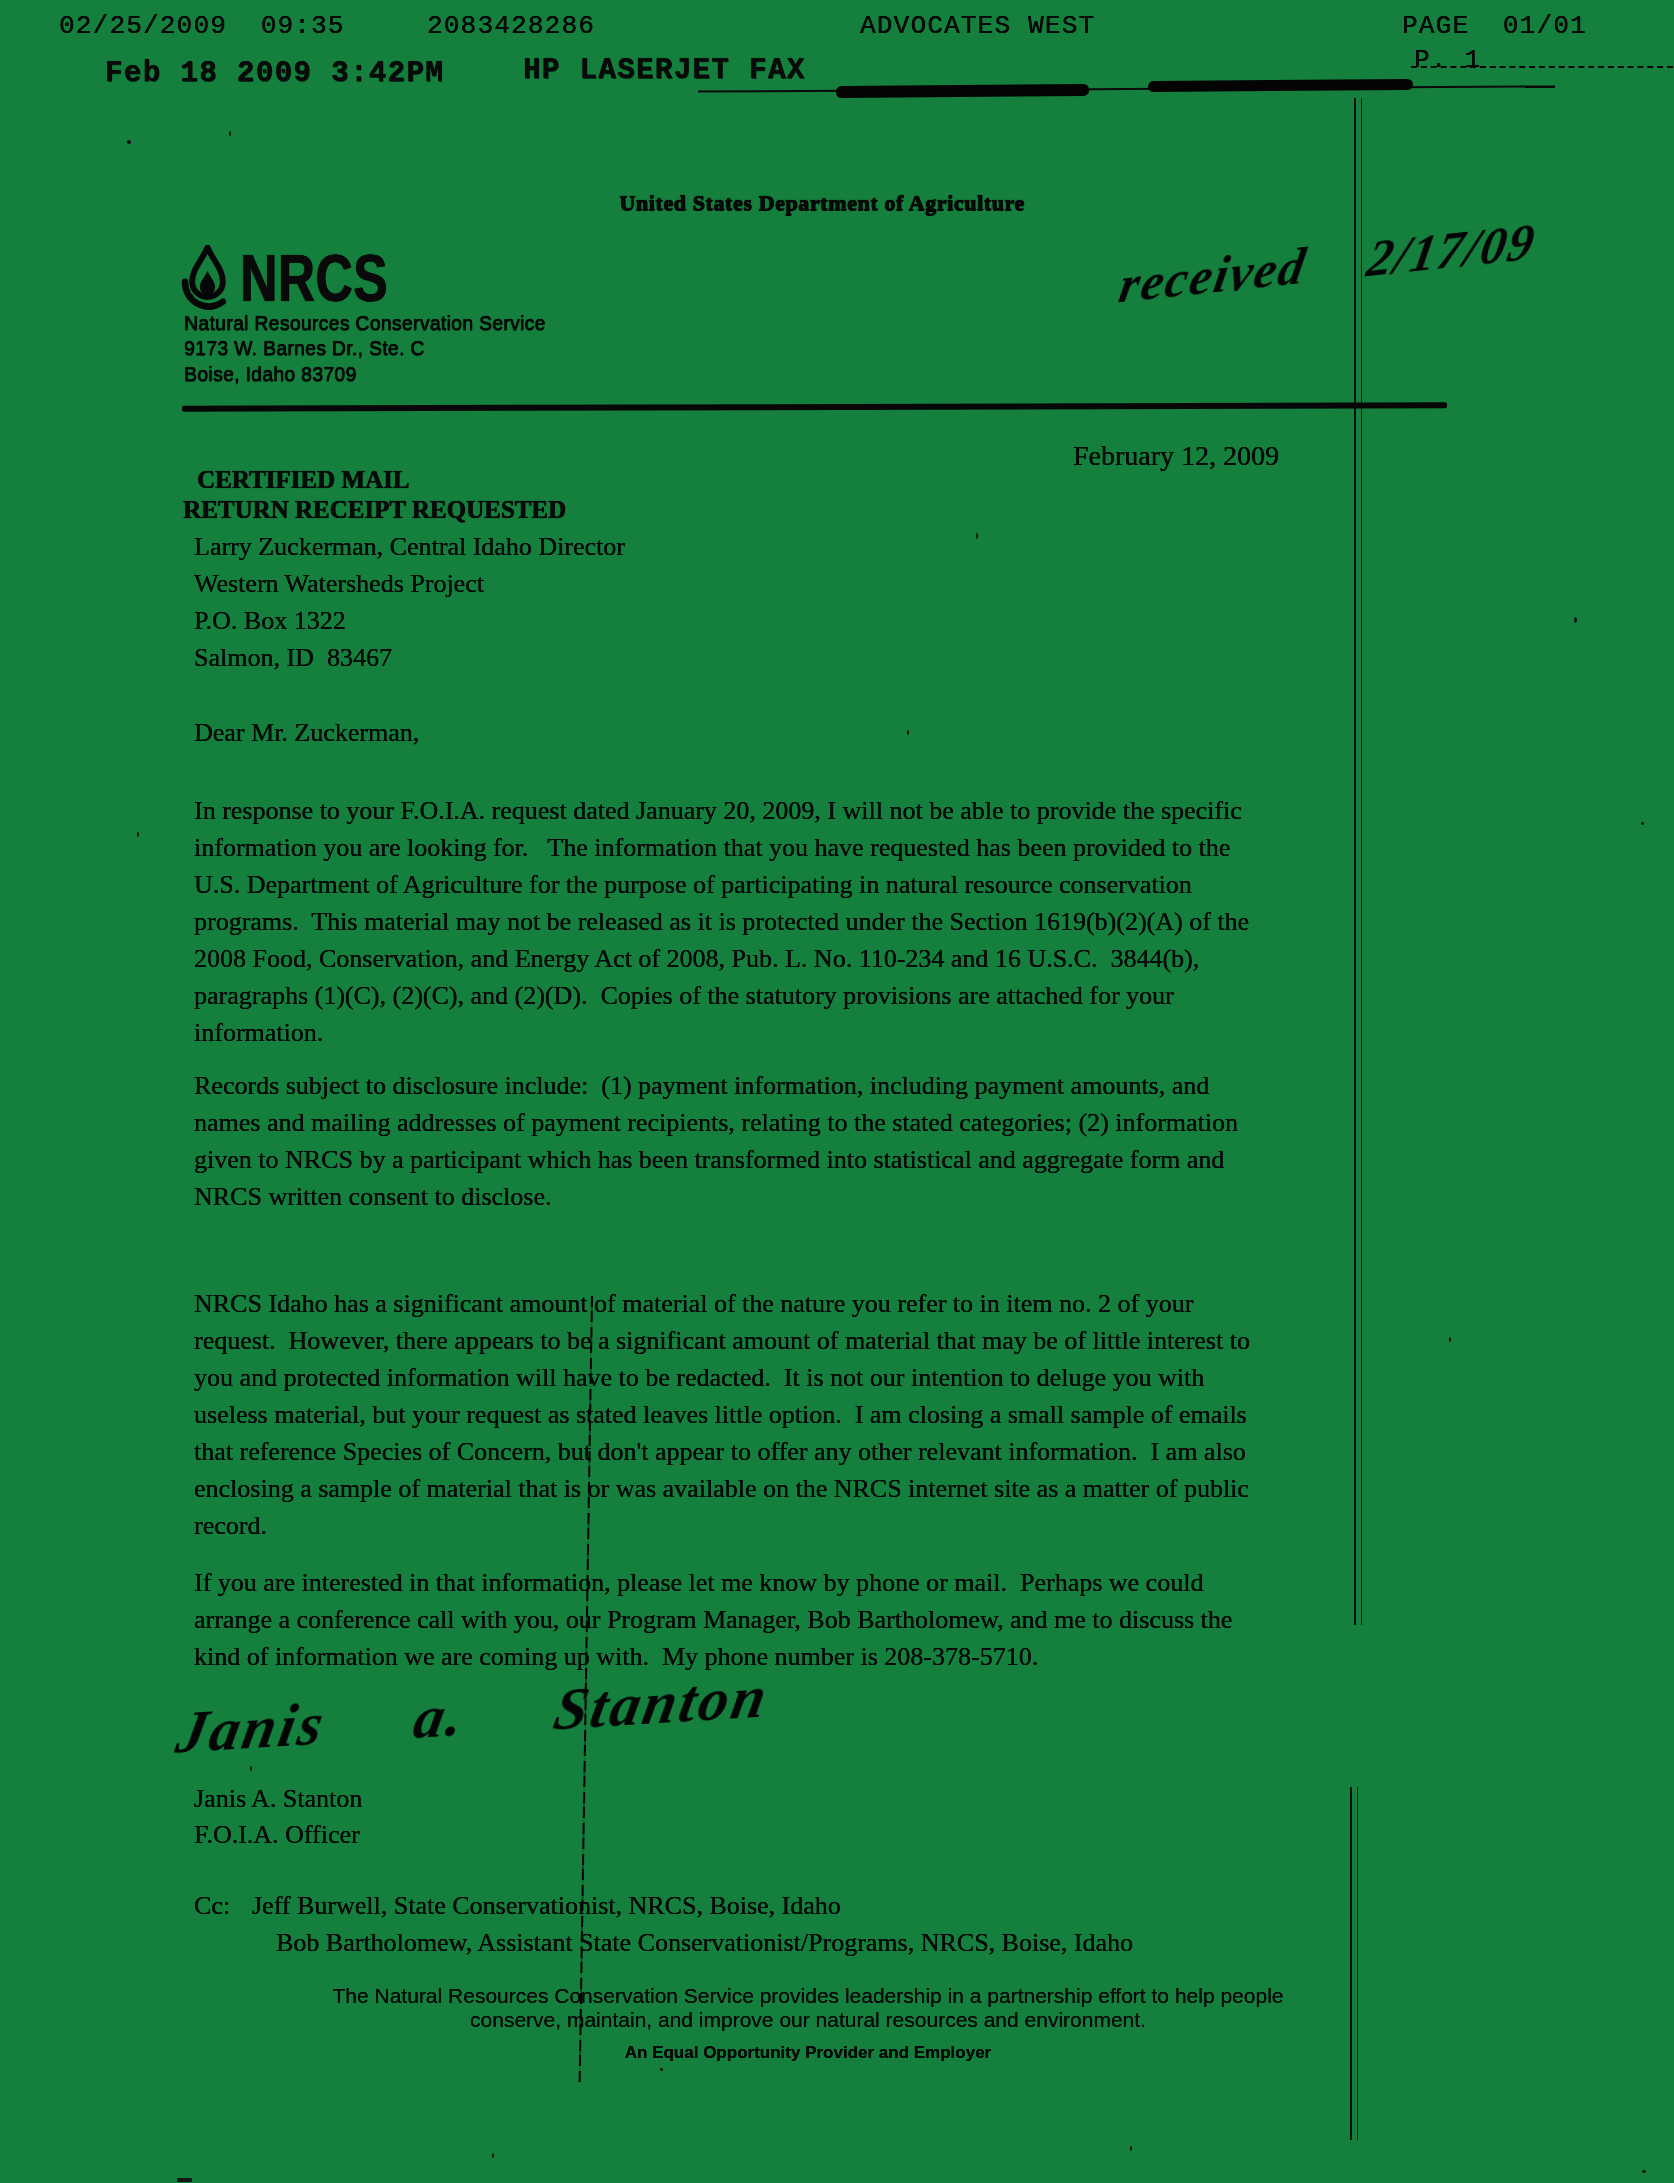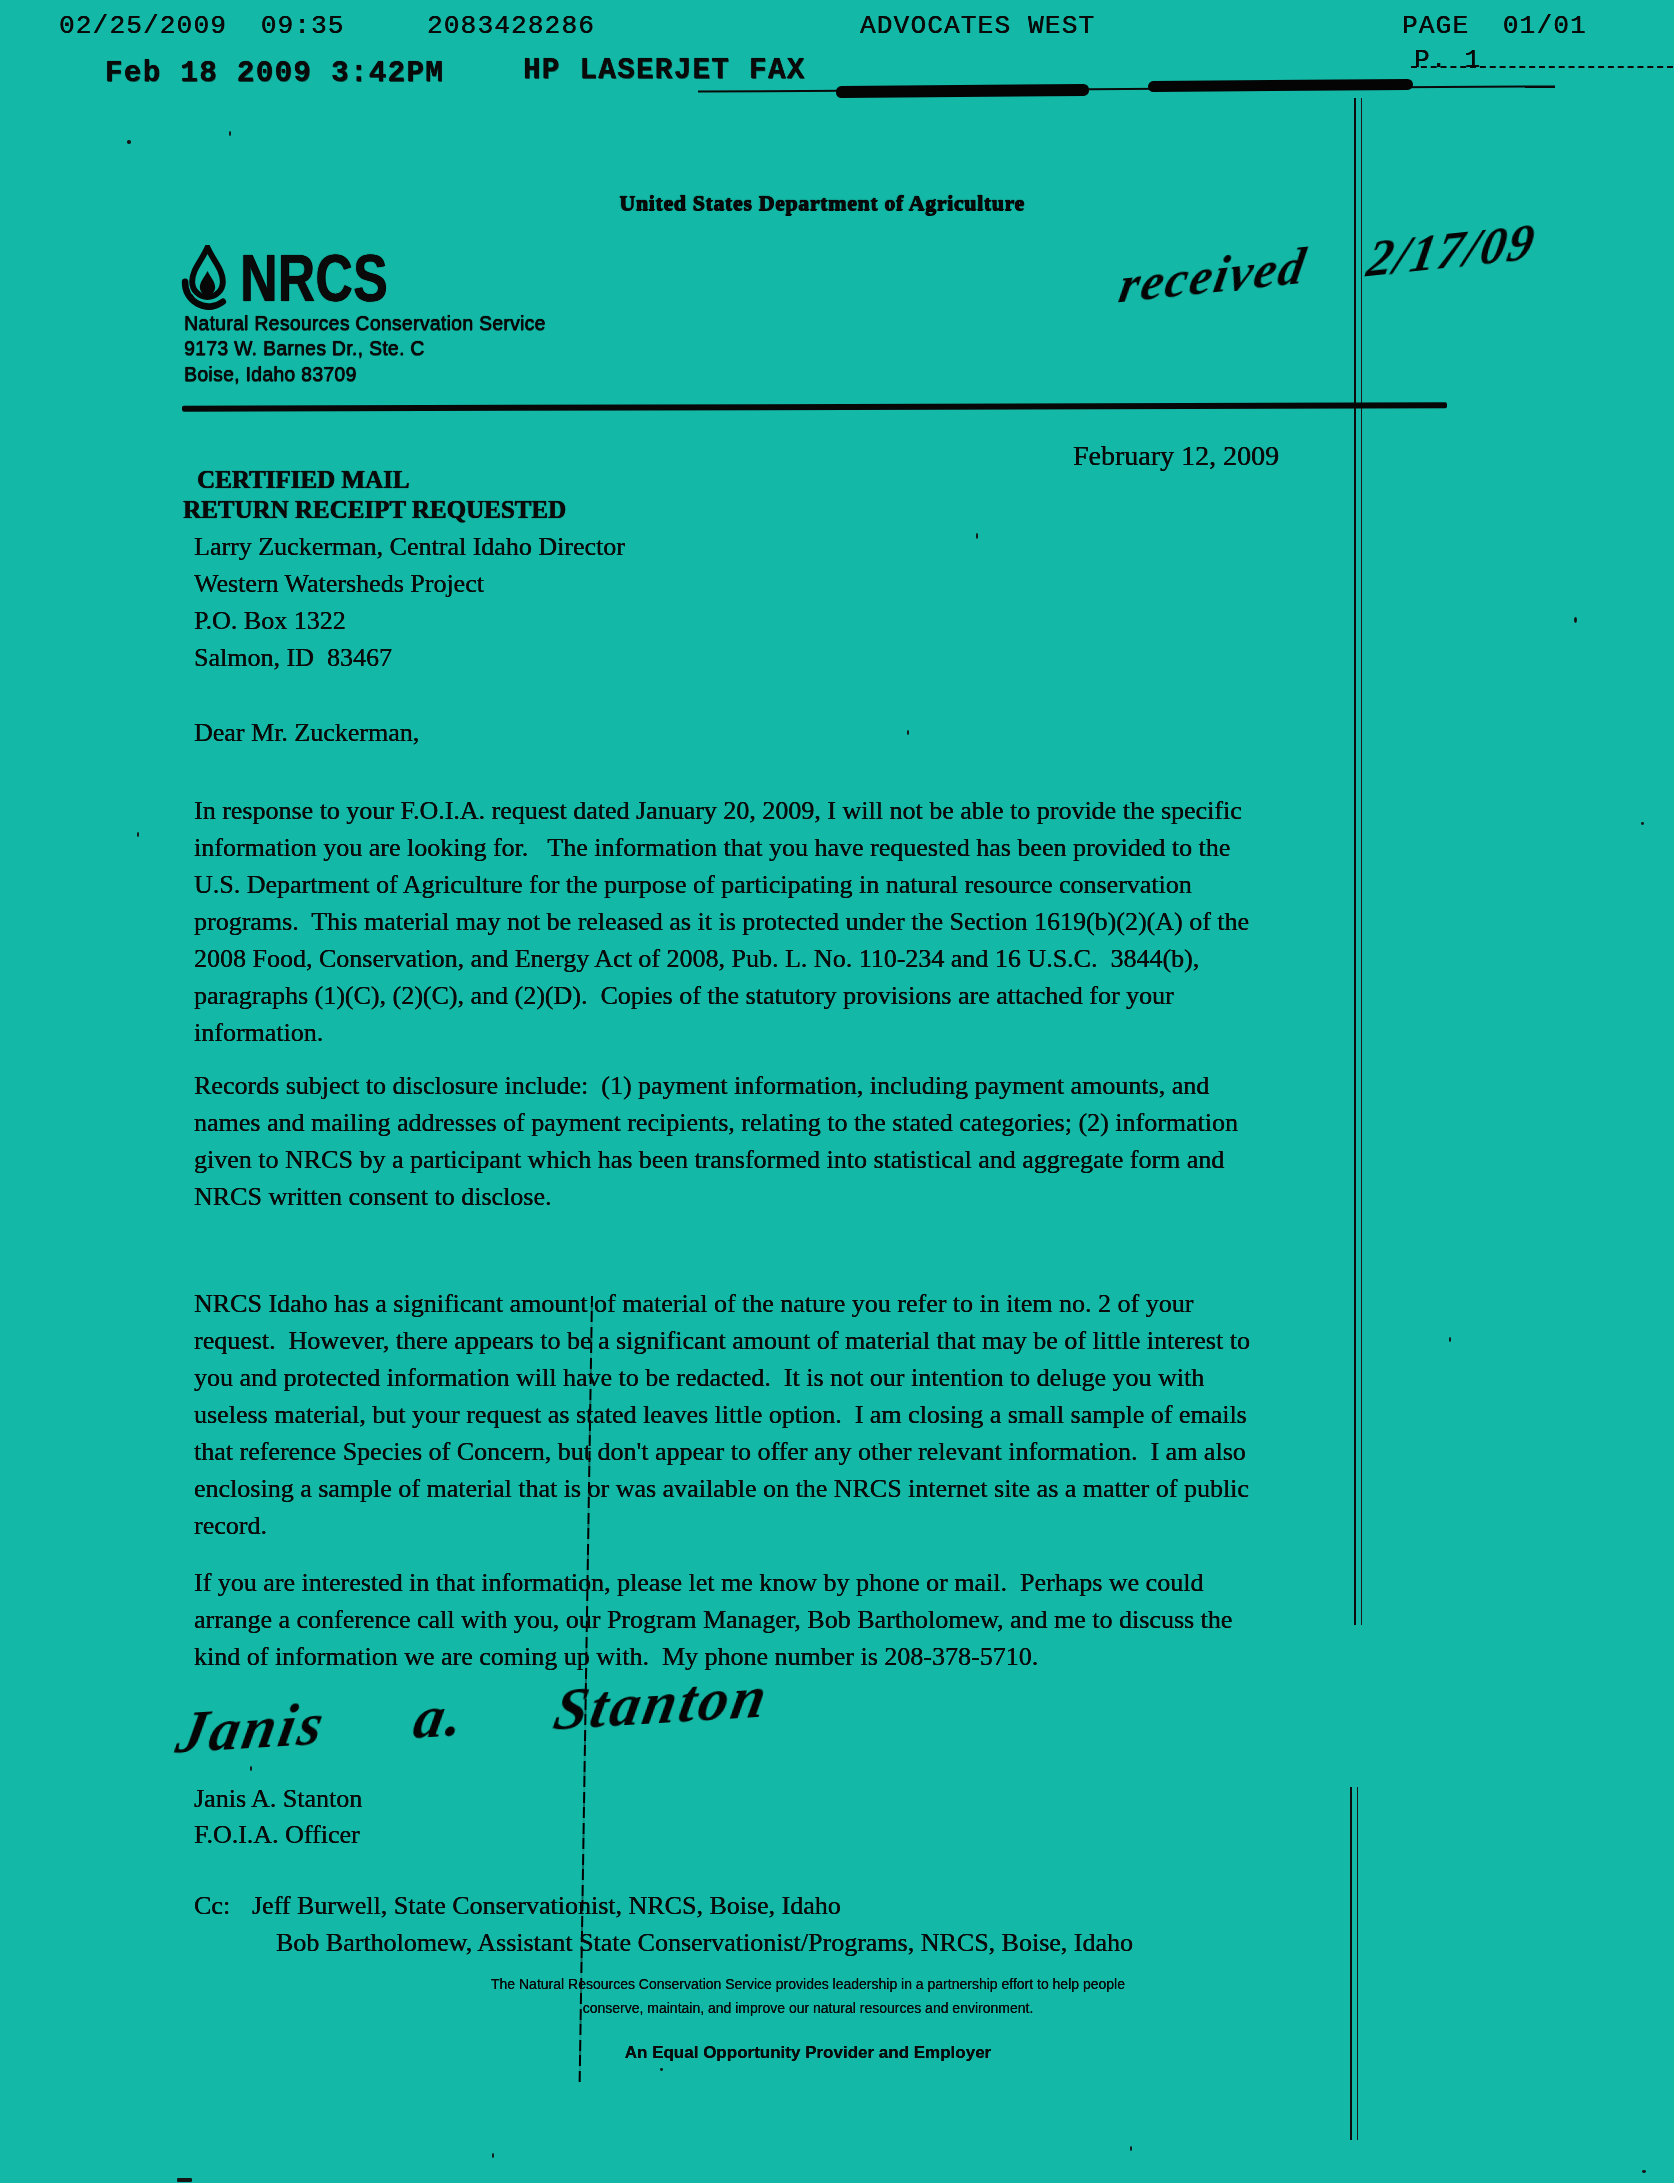--- a/index.html
+++ b/index.html
@@ -1,16 +1,16 @@
 <!DOCTYPE html>
 <html style="font-size:9.4px"><head>
 <meta charset="utf-8">
 <style>
   html,body{margin:0;padding:0;background:#ffffff;}
-  .page{position:relative;width:1675px;height:2183px;background:#14b8a6;overflow:hidden;color:#0a0a0a;}
+  .page{position:relative;width:1675px;height:2183px;background:#15803d;overflow:hidden;color:#0a0a0a;}
   .abs{position:absolute;}
   .pre{white-space:pre;}
   .mono{font-family:"Liberation Mono",monospace;}
   .serif{font-family:"Liberation Serif",serif;}
   .sans{font-family:"Liberation Sans",sans-serif;}
 
   .fax1{font-size:26px;letter-spacing:1.2px;text-shadow:0 0 0.6px #000,0.5px 0.4px 0 rgba(0,0,0,.55);}
   .fax2{font-size:29.4px;font-weight:700;letter-spacing:1.2px;text-shadow:0 0 0.7px #000,0.6px 0.5px 0 rgba(0,0,0,.6);}
   .usda{font-size:22px;font-weight:700;letter-spacing:0.6px;filter:blur(0.4px);
         text-shadow:0 0 1.2px #000,0.7px 0 0 #000,0 0.7px 0 #000;text-align:center;}
@@ -21,21 +21,21 @@
   .bold-head{font-size:25px;font-weight:700;filter:blur(0.2px);
         text-shadow:0 0 0.9px #000,0.6px 0.4px 0 rgba(0,0,0,.75);margin-top:18px;}
   .body-text{font-size:26px;line-height:37px;
         text-shadow:0.3px 0.2px 0 rgba(0,0,0,.5),0 0 0.4px rgba(0,0,0,.85);}
   .pline{display:block;height:37px;white-space:pre;}
   .hand{font-family:"Liberation Serif",serif;font-style:italic;font-weight:700;color:#050505;}
   .received{font-size:51px;transform:rotate(-6deg) skewX(-16deg);word-spacing:16.5px;
         letter-spacing:1.8px;filter:blur(0.3px);}
   .sigscript{font-size:60px;transform:rotate(-3.5deg) skewX(-14deg);letter-spacing:2.9px;
         word-spacing:27px;filter:blur(0.3px);}
-  .foot{font-size:14px;line-height:23.6px;filter:blur(0.3px);text-shadow:0 0 0.6px #000;text-align:center;}
+  .foot{font-size:21px;line-height:23.6px;filter:blur(0.3px);text-shadow:0 0 0.6px #000;text-align:center;margin-top:11px;}
   .eeo{font-size:17px;font-weight:700;filter:blur(0.3px);text-shadow:0 0 0.6px #000;text-align:center;}
 
   .hrule{background:#070707;border-radius:1.8px;}
   .vline-double{width:4.7px;border-left:2.4px solid #0d0d0d;border-right:1.8px solid #1a1a1a;
         background:transparent;}
   .vline-dash{width:2.4px;transform:rotate(.9deg);transform-origin:top left;
         background:repeating-linear-gradient(180deg,#000 0 10.6px,rgba(0,0,0,.4) 10.6px 15.3px,
         #000 15.3px 26px,rgba(0,0,0,.12) 26px 31px);}
   .blotch{background:#040404;border-radius:5.3px;}
   .dashline{border-top:2.4px dashed #0a0a0a;height:0;}

